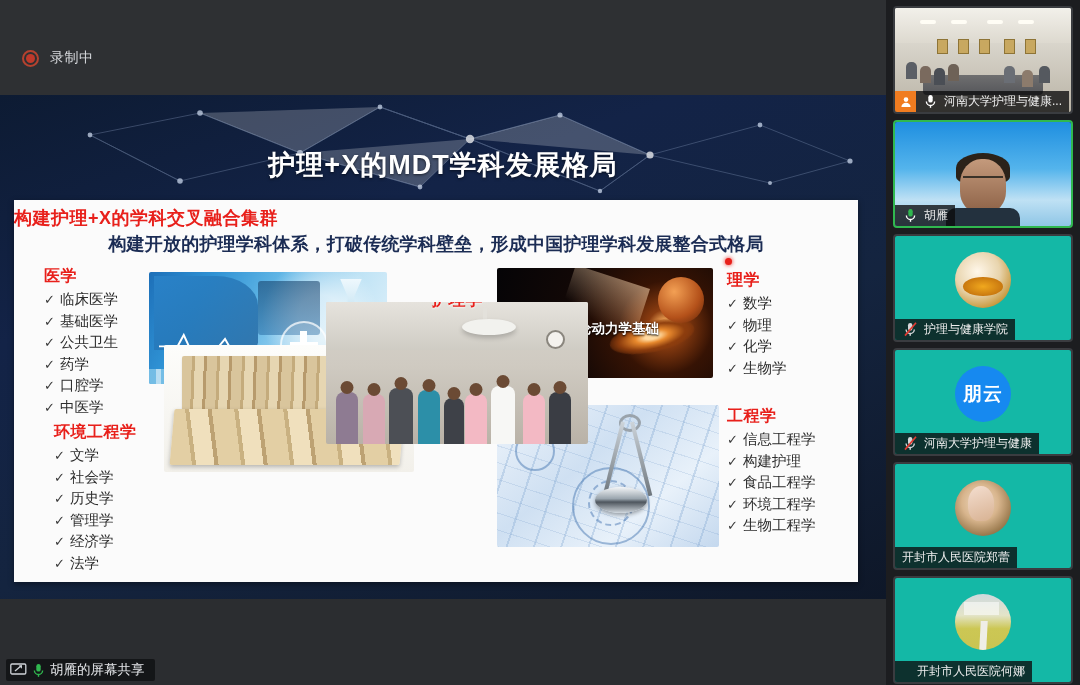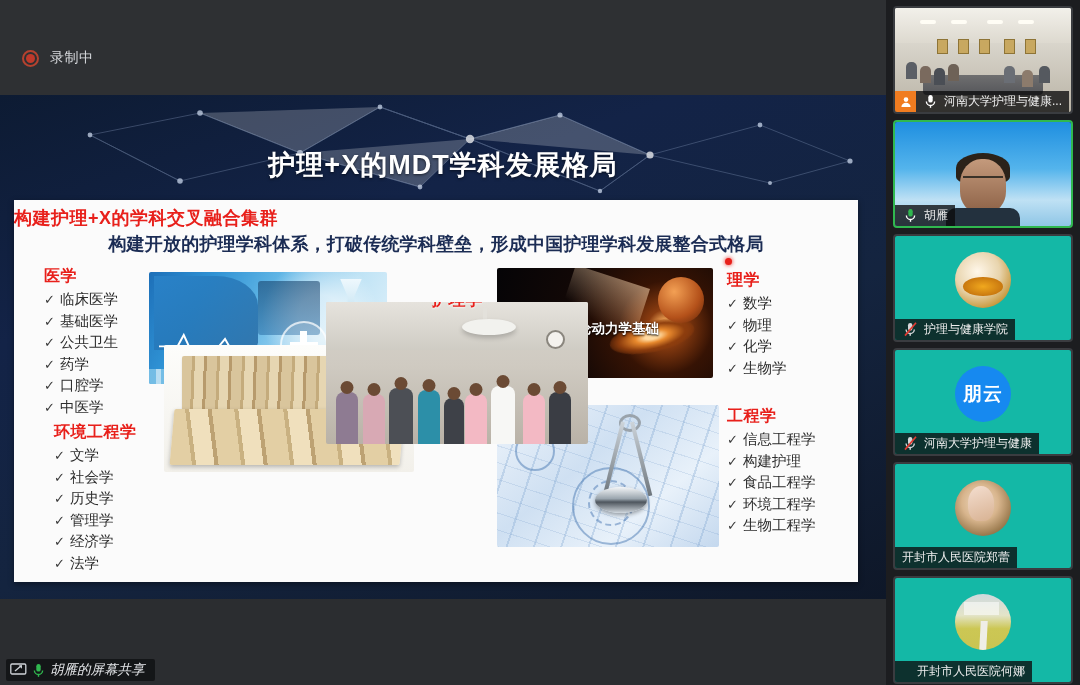--- a/index.html
+++ b/index.html
@@ -277,21 +277,21 @@
     position:absolute; left:0; top:504px; width:886px; height:86px;
     background:#2b2d30;
   }
   #share-label {
     position:absolute; left:6px; bottom:4px;
     height:22px; padding:0 10px 0 4px;
     background:rgba(16,17,19,.82);
     display:flex; align-items:center; gap:6px;
     border-radius:2px;
   }
-  #share-label .txt { color:#e3e5e8; font-size:13.5px;font-style:italic; }
+  #share-label .txt { color:#e3e5e8; font-size:13.5px; }
 
   
   #rail {
     position:absolute; right:0; top:0; width:194px; height:685px;
     background:#1c1d20;
     padding:6px 7px;
   }
   .tile {
     position:relative;
     width:180px; height:108px;

